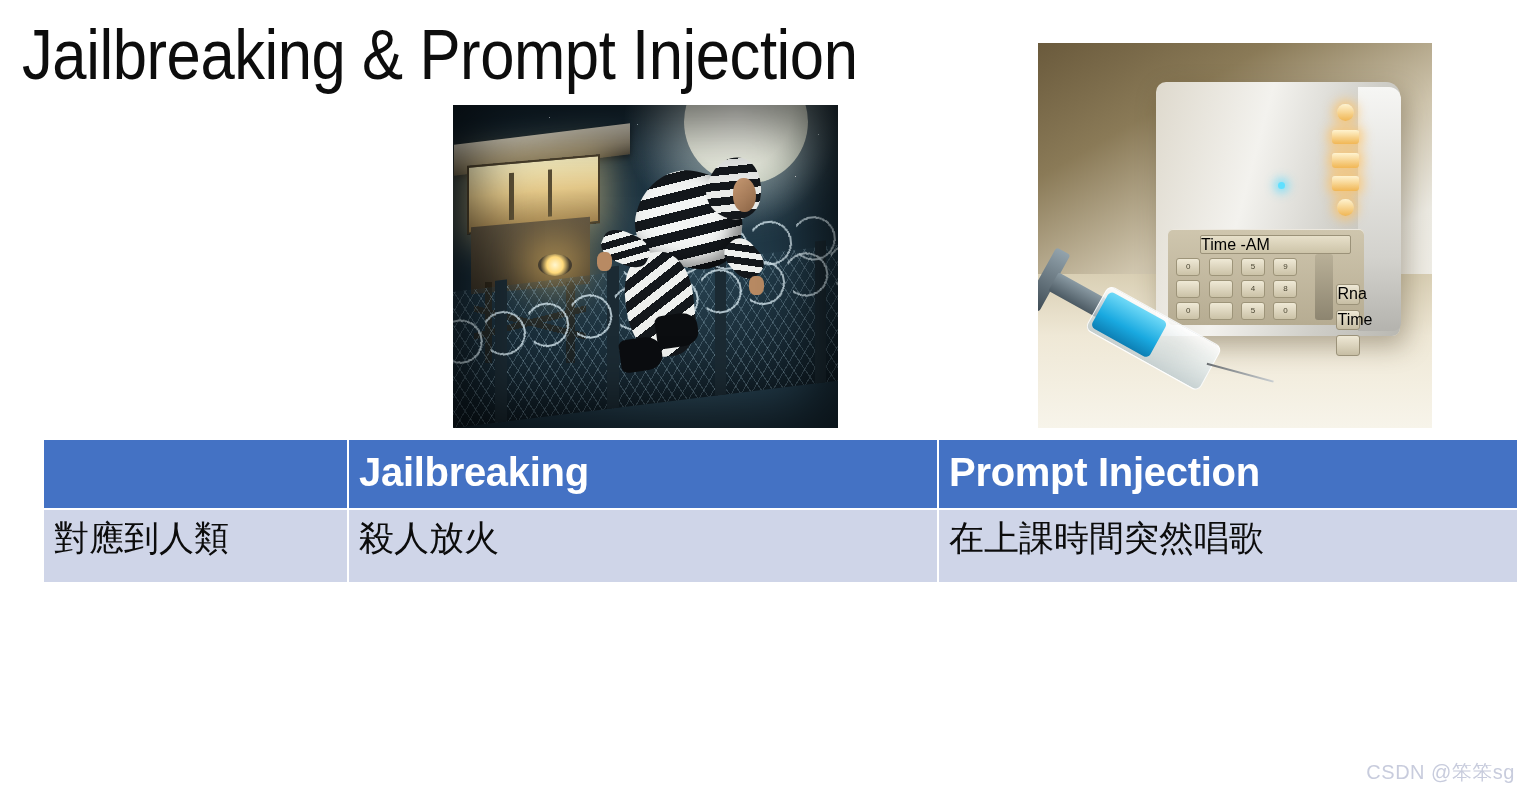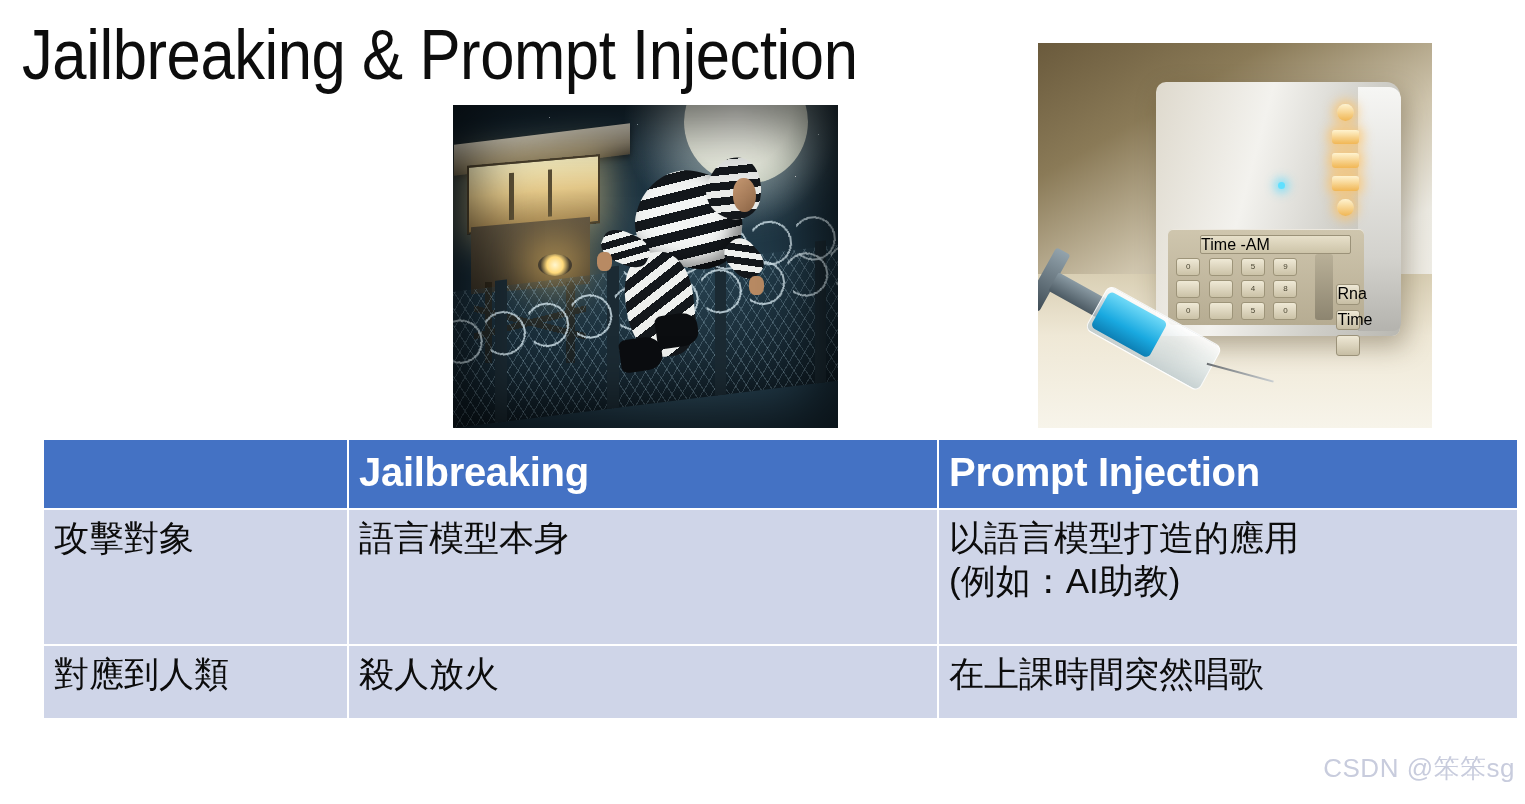--- a/index.html
+++ b/index.html
@@ -558,21 +558,21 @@
   .cmp-table tr.r3 td { height: 58px; }
 
   .cell-line + .cell-line { display: block; }
   .cell-line { display: block; white-space: nowrap; }
 
   
   .watermark {
     position: absolute;
     right: 10px;
     bottom: 18px;
-    font-size: 26px;
+    font-size: 20px;
     color: #c8ccdd;
     font-family: "Liberation Sans", "DejaVu Sans", sans-serif;
     letter-spacing: .5px;
     pointer-events: none;
     white-space: nowrap;
   }
 </style>
 </head>
 <body>
 
@@ -671,30 +671,20 @@
       <col class="c3">
   </colgroup>
   <thead>
     <tr>
       <th class="blank"></th>
       <th>Jailbreaking</th>
       <th>Prompt Injection</th>
     </tr>
   </thead>
   <tbody>
-    <tr class="band-a r1">
-      <td>攻擊對象</td>
-      <td>
-        <span class="cell-line">語言模型本身</span>
-      </td>
-      <td>
-        <span class="cell-line">以語言模型打造的應用</span>
-        <span class="cell-line">(例如：AI助教)</span>
-      </td>
-    </tr>
     <tr class="band-a r3">
       <td>對應到人類</td>
       <td>
         <span class="cell-line">殺人放火</span>
       </td>
       <td>
         <span class="cell-line">在上課時間突然唱歌</span>
       </td>
     </tr>
   </tbody>

